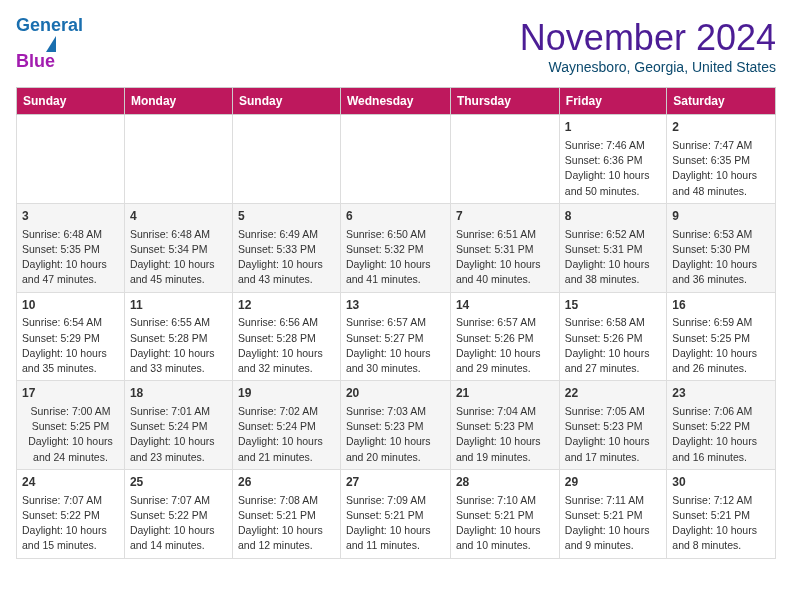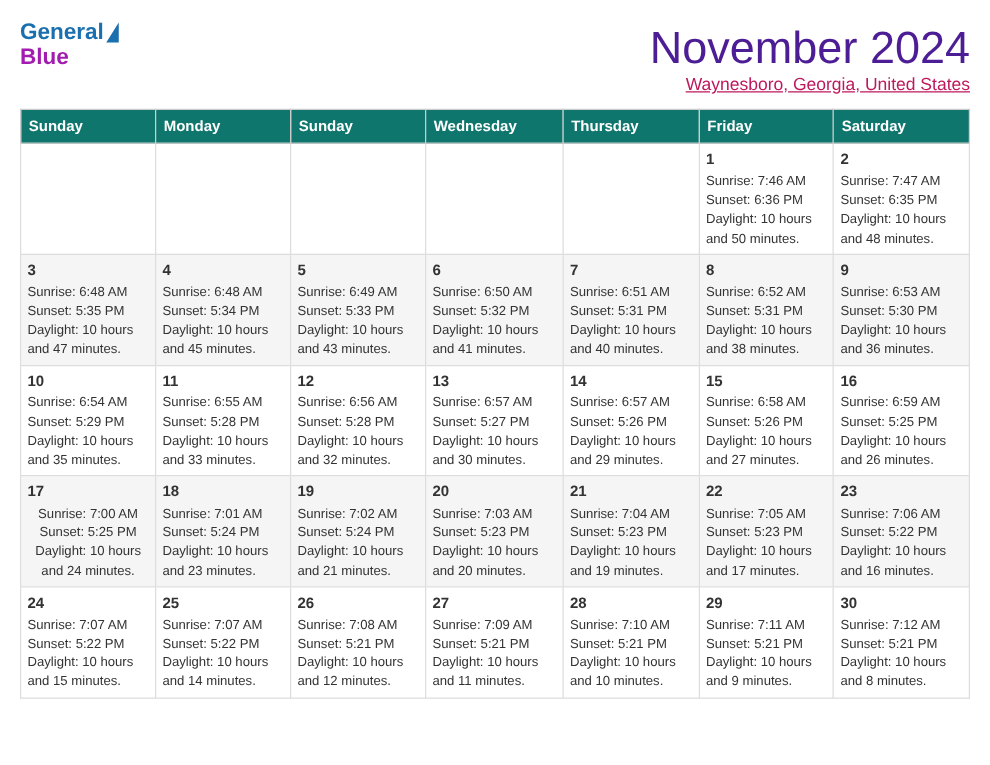--- a/index.html
+++ b/index.html
@@ -33,42 +33,42 @@
       height: 0;
       border-left: 10px solid transparent;
       border-bottom: 16px solid #1a6faf;
       display: inline-block;
       margin-left: 2px;
       vertical-align: middle;
     }
     .logo-row {
       display: flex;
       align-items: center;
+      flex-direction: column;
     }
     .title-area {
       text-align: right;
     }
     .month-title {
       font-size: 36px;
       font-weight: normal;
       color: #4c1d95;
       line-height: 1.2;
     }
     .location {
       font-size: 14px;
-      color: #be185d;
-      text-decoration: underline;
+      color: #0c4a6e;
     }
     table {
       width: 100%;
       border-collapse: collapse;
       font-size: 11px;
     }
     thead tr th {
-      background-color: #0f766e;
+      background-color: #be185d;
       color: #fff;
       font-weight: bold;
       text-align: left;
       padding: 6px 6px;
       font-size: 12px;
       border: 1px solid #ccc;
     }
     tbody tr td {
       vertical-align: top;
       padding: 4px 5px;

